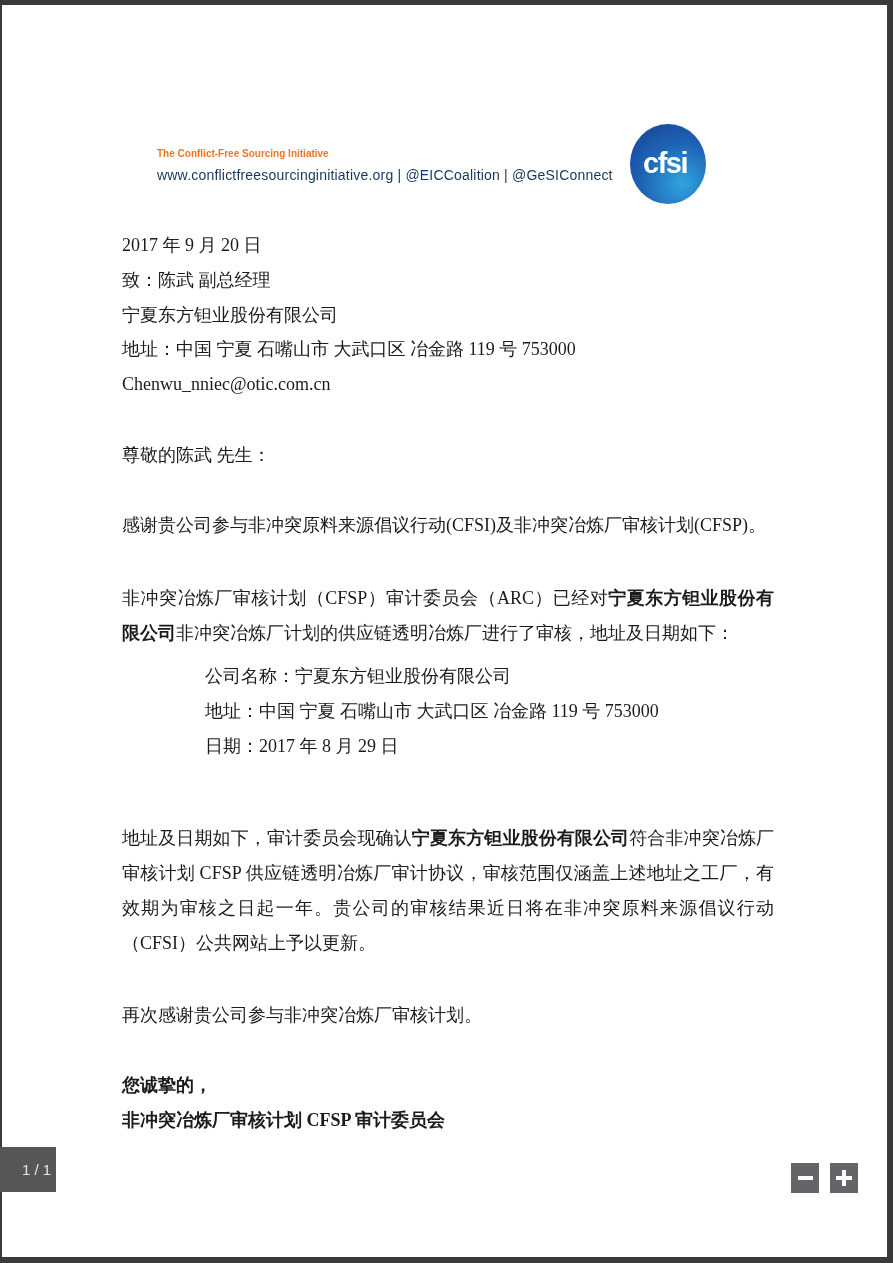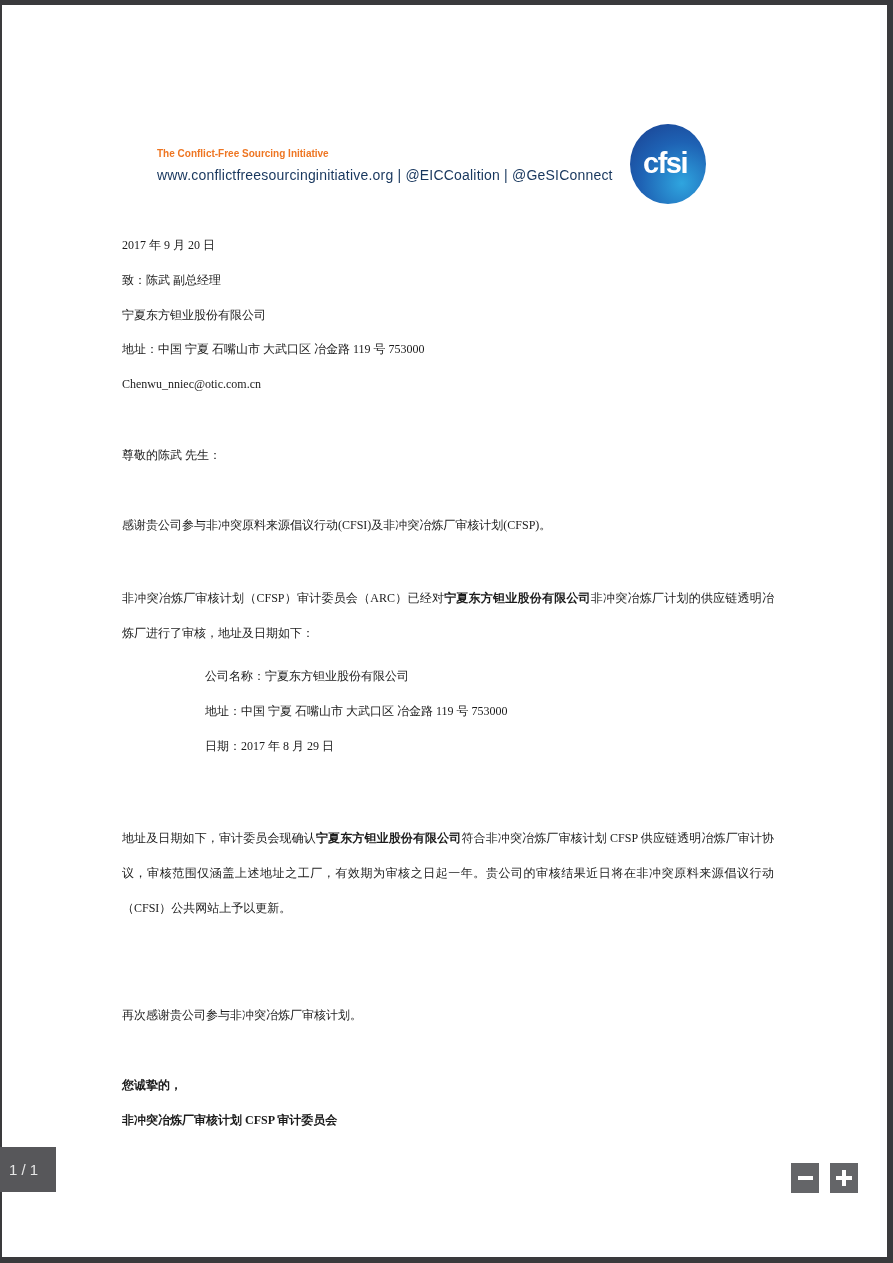--- a/index.html
+++ b/index.html
@@ -31,38 +31,38 @@
     display:flex; align-items:center; justify-content:center;
   }
   .logo span {
     color:#fff; font-family:Liberation Sans, sans-serif;
     font-size:29px; font-weight:600; letter-spacing:-1.5px;
     transform:translate(-3px,-1px);
   }
   
   .blk {
     position:absolute; left:120px; width:652px;
-    font-size:12px; line-height:35px; color:#1B1B1B;
+    font-size:18px; line-height:35px; color:#1B1B1B;
   }
   .blk .b { font-weight:bold; }
   #blk-addr      { top:223px; line-height:34.8px; }
   #blk-salute    { top:433px; }
   #blk-thanks    { top:503px; }
   #blk-audit     { top:576px; text-align:justify; }
   #blk-details   { top:654px; left:203px; width:520px; }
   #blk-result    { top:816px; text-align:justify; }
   #blk-thanks2   { top:993px; }
   #blk-closing   { top:1063px; font-weight:bold; }
   .recipient { }
   
   .page-indicator {
     position:absolute; left:0; top:1147px; width:56px; height:45px;
     background:#57575A; color:#E6E6E6;
     font-family:"Liberation Sans",sans-serif; font-size:15px;
-    display:flex; align-items:center; box-sizing:border-box; padding-left:9px;
+    display:flex; align-items:center; box-sizing:border-box; padding-left:22px;
     z-index:5;
   }
   .zoom-btn {
     position:absolute; width:28px; height:30px; background:#646568;
     display:flex; align-items:center; justify-content:center;
     z-index:5; cursor:pointer; border:none; padding:0;
   }
   #zoom-out { left:791px; top:1163px; }
   #zoom-in  { left:830px; top:1163px; }
   .minus-bar { display:block; width:15px; height:4px; background:#fff; }

